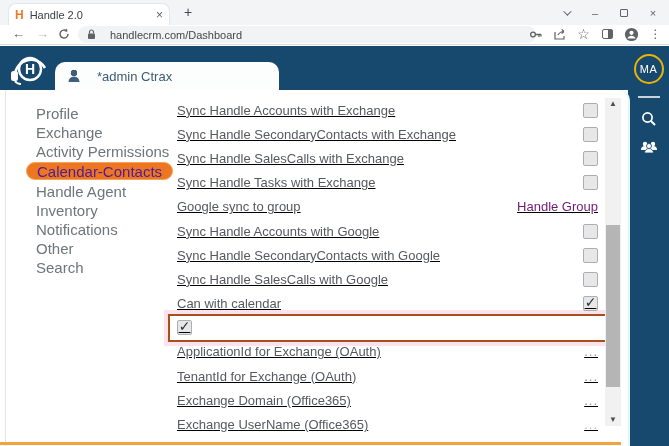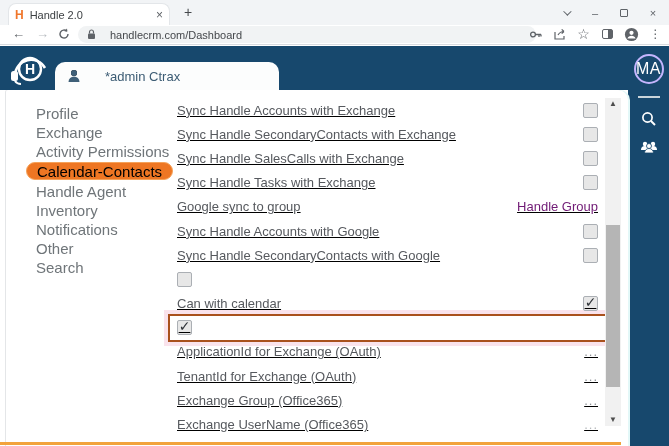--- a/index.html
+++ b/index.html
@@ -32,34 +32,34 @@
   .tb-ic{display:inline-flex;align-items:center;justify-content:center;width:15px;height:16px;font-size:12px;color:#5f6368;}
   .panel-shape{display:inline-block;width:11px;height:10px;border:1.2px solid #5f6368;border-radius:2px;position:relative;}
   .panel-shape::after{content:"";position:absolute;right:0;top:0;width:4px;height:100%;background:#5f6368;}
 
   
   .app{position:relative;width:669px;height:400px;background:#ffffff;overflow:hidden;}
   .app-header{position:absolute;left:0;top:0;width:669px;height:44px;background:#17486d;}
   .right-rail{position:absolute;right:0;top:0;width:41px;height:400px;background:#17486d;z-index:1;}
   .logo{position:absolute;left:8px;top:3px;}
   .user-tab{position:absolute;left:55px;top:16px;width:224px;height:28px;background:#fcfdfd;
-            border-radius:10px 10px 0 0;display:flex;align-items:center;gap:24px;padding:0 12px;z-index:2;}
+            border-radius:10px 10px 0 0;display:flex;align-items:center;gap:16px;padding:0 12px;z-index:2;}
   .user-tab-label{font-size:13px;color:#3c5c74;}
-  .avatar{width:30px;height:30px;margin:8px auto 0;border:2px solid #c4b5fd;border-radius:50%;
-          color:#fff;font-size:16px;display:flex;align-items:center;justify-content:center;letter-spacing:.5px;}
+  .avatar{width:30px;height:30px;margin:8px auto 0;border:2px solid #eab308;border-radius:50%;
+          color:#fff;font-size:11px;display:flex;align-items:center;justify-content:center;letter-spacing:.5px;}
   .rail-divider{width:22px;height:2px;background:#c9d4da;margin:12px auto 0;}
   .rail-ic{display:flex;justify-content:center;margin-top:13px;}
 
   .panel{position:absolute;left:6px;top:44px;width:622px;height:356px;background:#fff;
          border-radius:2px 10px 0 0;box-shadow:-1px 0 0 #e4e6e8, 2px 0 0 #e3f8f8;z-index:2;}
 
   
   .sidebar{position:absolute;left:20px;top:13px;width:145px;}
   .sb-item{font-size:15px;color:#6f7579;padding:2px 0 2px 10px;height:19.2px;white-space:nowrap;cursor:pointer;}
-  .sb-item.active{background:#ee7623;border:1px solid #f5a25a;border-radius:10px;color:#000000;
+  .sb-item.active{background:#ee7623;border:1px solid #f5a25a;border-radius:10px;color:#4c1d95;
                   padding:1px 10px;height:18px;display:inline-block;line-height:15px;margin:1px 0;}
 
   
   .rows{position:absolute;left:171px;top:8px;width:421px;}
   .row{height:24.2px;display:flex;align-items:center;justify-content:space-between;text-decoration:underline;}
   .row-label{font-size:13px;color:#56595e;white-space:nowrap;}
   .row-value{font-size:13px;color:#701a75;}
   .row-value.dots{color:#8f9398;letter-spacing:1px;}
   .row-value.muted{color:#b7babd;}
   .checkbox{width:15px;height:15px;background:#e7e7e7;border:1px solid #abafb4;border-radius:2px;
@@ -217,39 +217,40 @@
           </div>
           <div class="row">
             <span class="row-label">Sync Handle Accounts with Google</span>
             <span class="checkbox"></span>
           </div>
           <div class="row">
             <span class="row-label">Sync Handle SecondaryContacts with Google</span>
             <span class="checkbox"></span>
           </div>
           <div class="row">
+            <span class="row-label">Sync Handle SalesCalls with Google</span>
             <span class="checkbox"></span>
           </div>
           <div class="row">
             <span class="row-label">Can with calendar</span>
             <span class="checkbox checked">✓</span>
           </div>
           <div class="row highlighted">
             <span class="checkbox checked">✓</span>
           </div>
           <div class="row">
             <span class="row-label">ApplicationId for Exchange (OAuth)</span>
             <span class="row-value dots">...</span>
           </div>
           <div class="row">
             <span class="row-label">TenantId for Exchange (OAuth)</span>
             <span class="row-value dots">...</span>
           </div>
           <div class="row">
-            <span class="row-label">Exchange Group (Office365)</span>
+            <span class="row-label">Exchange Domain (Office365)</span>
             <span class="row-value dots">...</span>
           </div>
           <div class="row">
             <span class="row-label">Exchange UserName (Office365)</span>
             <span class="row-value dots muted">...</span>
           </div>
         </div>
       <div class="scrollbar">
         <span class="sb-arrow up">▲</span>
         <span class="sb-thumb"></span>

